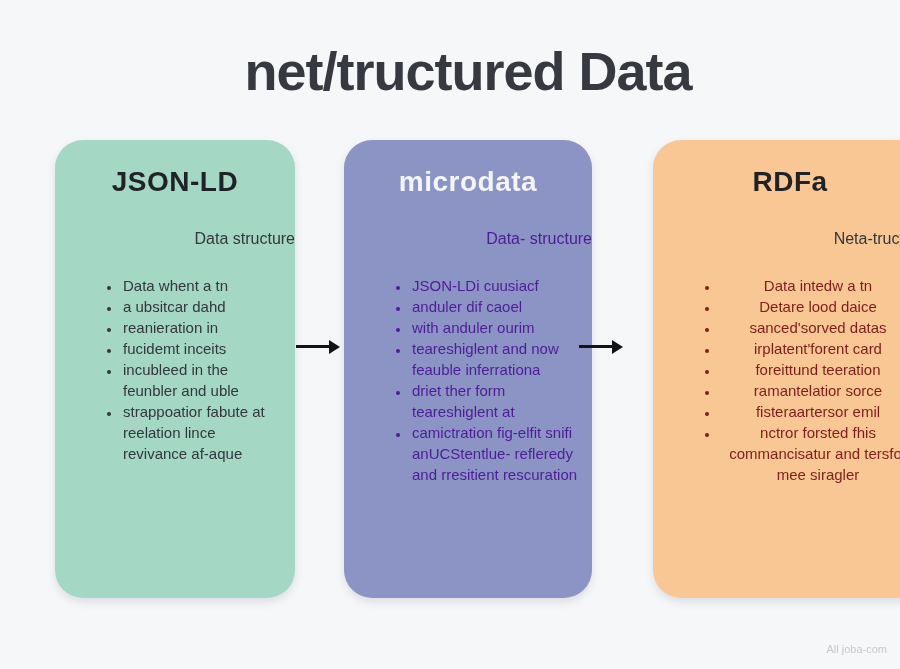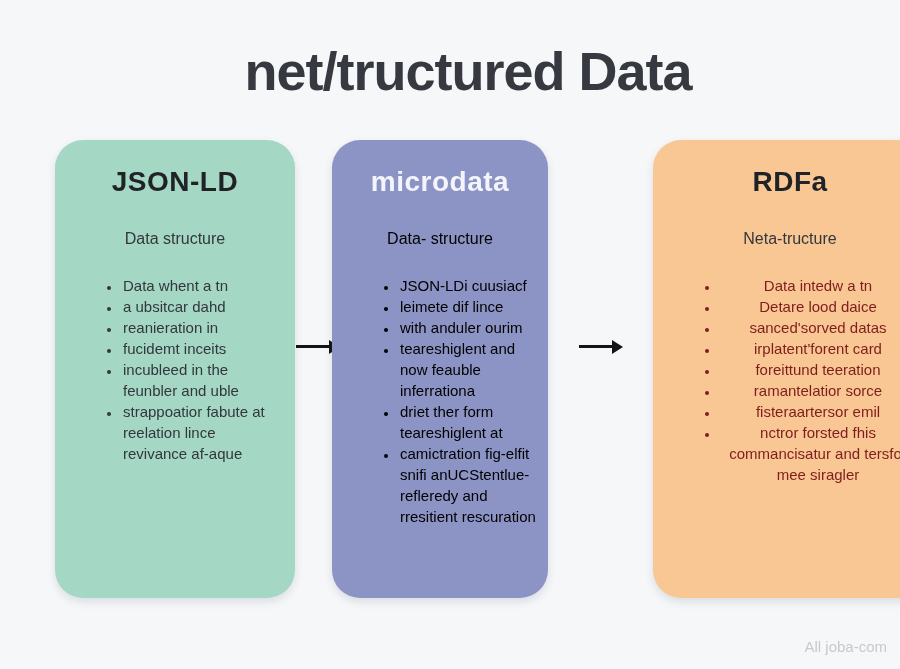--- a/index.html
+++ b/index.html
@@ -29,32 +29,32 @@
   }
   .card {
     position: absolute;
     top: 140px;
     height: 458px;
     border-radius: 28px;
     box-shadow: 0 4px 8px rgba(60, 70, 90, 0.14);
     box-sizing: border-box;
   }
   .card-1 { left: 55px;  width: 240px; }
-  .card-2 { left: 332px; width: 216px; }
+  .card-2 { left: 344px; width: 248px; }
   .card-3 { left: 653px; width: 274px; }
   .card-title {
     margin: 26px 0 0 0;
     text-align: center;
     font-size: 28px;
     font-weight: 700;
     letter-spacing: 0.5px;
   }
   .card-subtitle {
     margin: 32px 0 0 0;
-    text-align: center;
+    text-align: right;
     font-size: 16px;
     font-weight: 400;
   }
   .card-list {
     margin: 27px 0 0 8px;
     padding: 0 12px 0 58px;
     font-size: 15px;
     line-height: 21px;
     list-style: disc outside;
   }
@@ -77,21 +77,21 @@
     border-left: 11px solid #141414;
     border-top: 7px solid transparent;
     border-bottom: 7px solid transparent;
   }
   .arrow-1 { left: 296px; }
   .arrow-2 { left: 579px; }
   .watermark {
     position: absolute;
     right: 13px;
     bottom: 14px;
-    font-size: 15px;
+    font-size: 11px;
     color: #c7c9cc;
   }
 </style>
 </head>
 <body>
 
 <div class="stage">
 
   <h1 class="main-title">net/tructured Data</h1>
 
@@ -105,24 +105,24 @@
       <li>fucidemt inceits</li>
       <li>incubleed in the feunbler and uble</li>
       <li>strappoatior fabute at reelation lince revivance af-aque</li>
     </ul>
   </div>
 
   <div class="arrow arrow-1"></div>
 
   <div class="card card-2" style="background: rgb(140, 148, 197);">
     <h2 class="card-title" style="color: rgb(244, 245, 250);">microdata</h2>
-    <p class="card-subtitle" style="color: #000000;">Data- structure</p>
-    <ul class="card-list" style="color: #000000;">
+    <p class="card-subtitle" style="color: #4c1d95;">Data- structure</p>
+    <ul class="card-list" style="color: #4c1d95;">
       <li>JSON-LDi cuusiacf</li>
-      <li>leimete dif lince</li>
+      <li>anduler dif caoel</li>
       <li>with anduler ourim</li>
       <li>teareshiglent and now feauble inferrationa</li>
       <li>driet ther form teareshiglent at</li>
       <li>camictration fig-elfit snifi anUCStentlue- refleredy and rresitient rescuration</li>
     </ul>
   </div>
 
   <div class="arrow arrow-2"></div>
 
   <div class="card card-3" style="background: rgb(248, 199, 147);">

